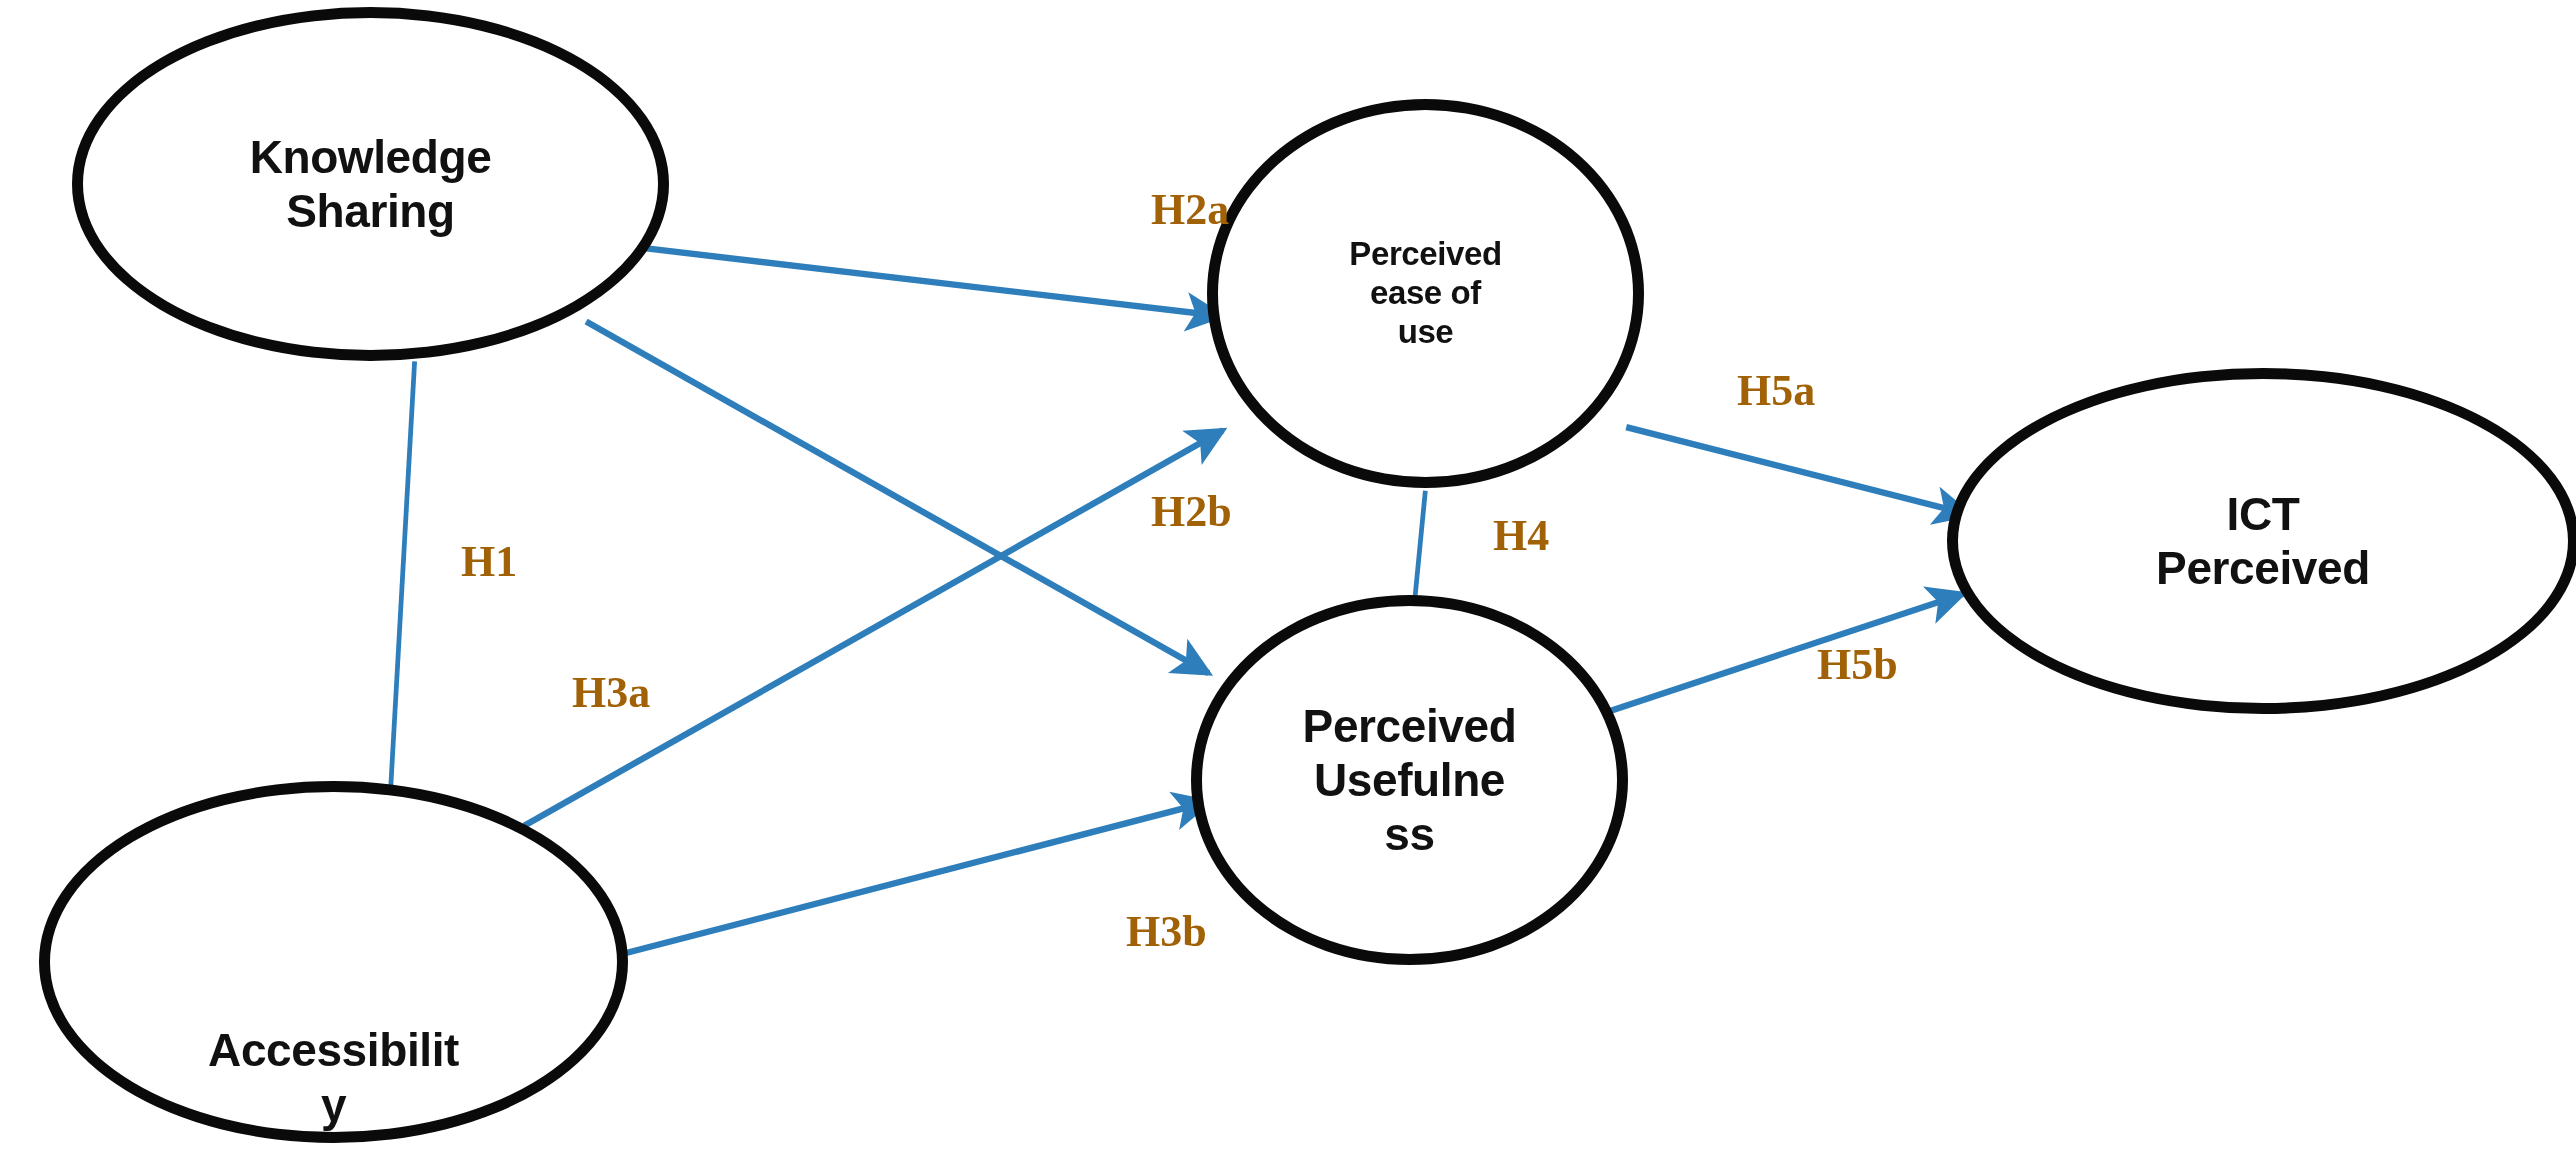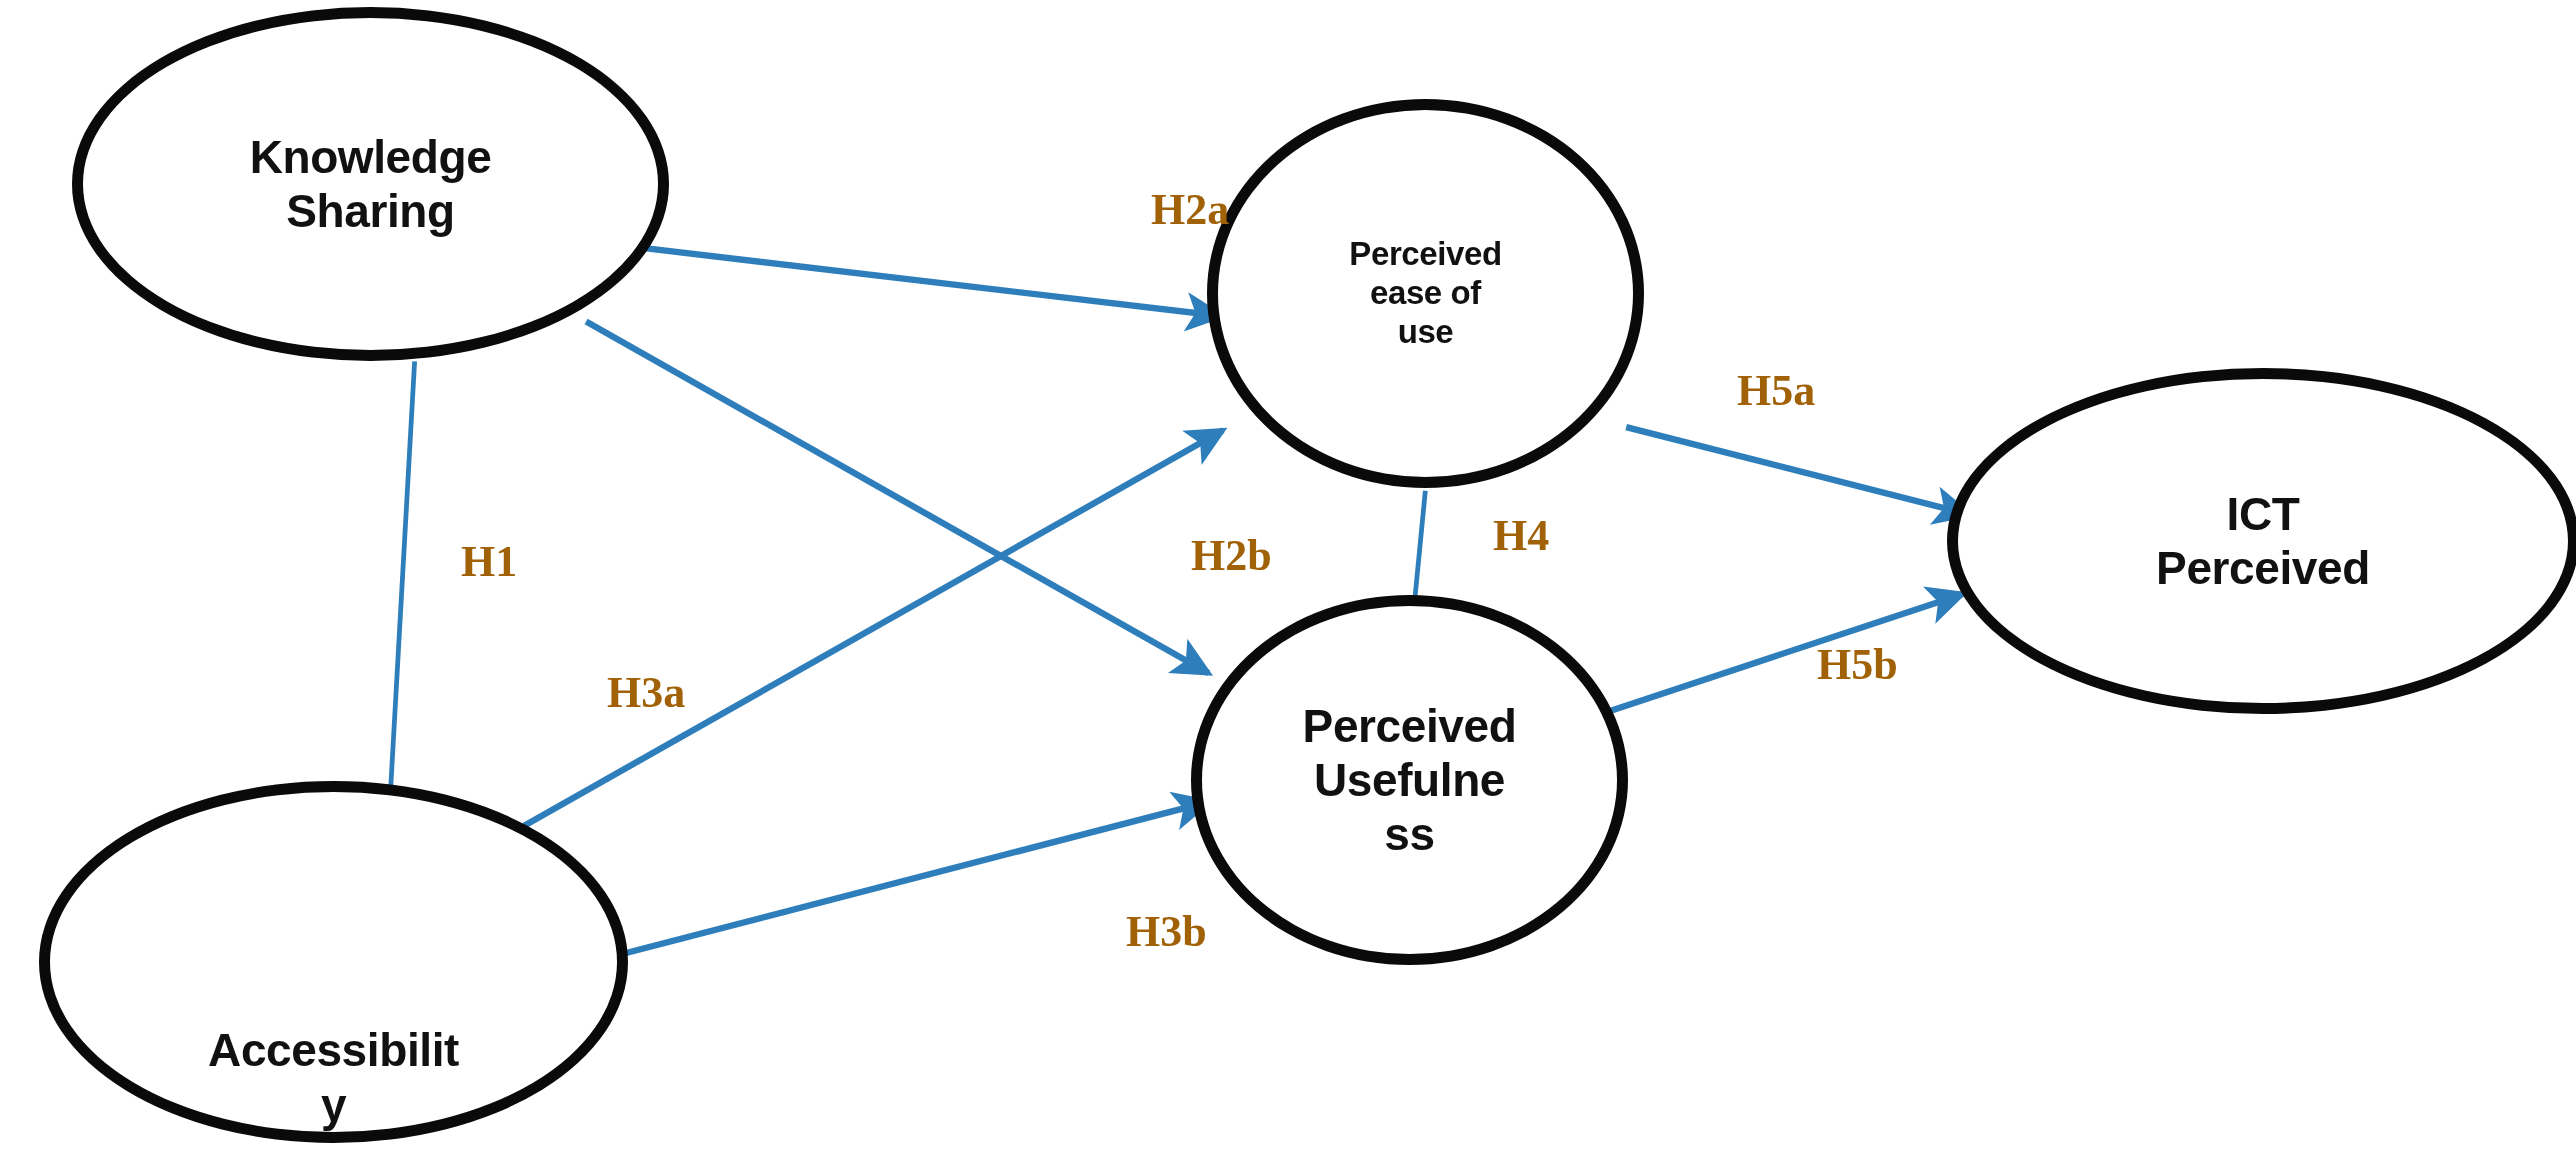--- a/index.html
+++ b/index.html
@@ -59,22 +59,22 @@
 ss</span>
       </div>
       <div class="node big" style="left: 1947px; top: 368px; width: 632px; height: 346px; border-color: rgb(10, 10, 10);">
         <span class="lbl">ICT
 Perceived</span>
       </div>
     </div>
   <div id="hyps">
       <div class="hyp" style="left: 461px; top: 536px;">H1</div>
       <div class="hyp" style="left: 1151px; top: 184px;">H2a</div>
-      <div class="hyp" style="left: 1151px; top: 530px; margin-left: 40px;">H2b</div>
-      <div class="hyp" style="left: 572px; top: 667px; margin-left: 35px;">H3a</div>
+      <div class="hyp" style="left: 1151px; top: 486px;">H2b</div>
+      <div class="hyp" style="left: 572px; top: 667px;">H3a</div>
       <div class="hyp" style="left: 1126px; top: 906px;">H3b</div>
       <div class="hyp" style="left: 1493px; top: 510px;">H4</div>
       <div class="hyp" style="left: 1737px; top: 365px;">H5a</div>
       <div class="hyp" style="left: 1817px; top: 639px; text-align: center;">H5b</div>
     </div>
 
 </div>
 
 
 </body></html>

